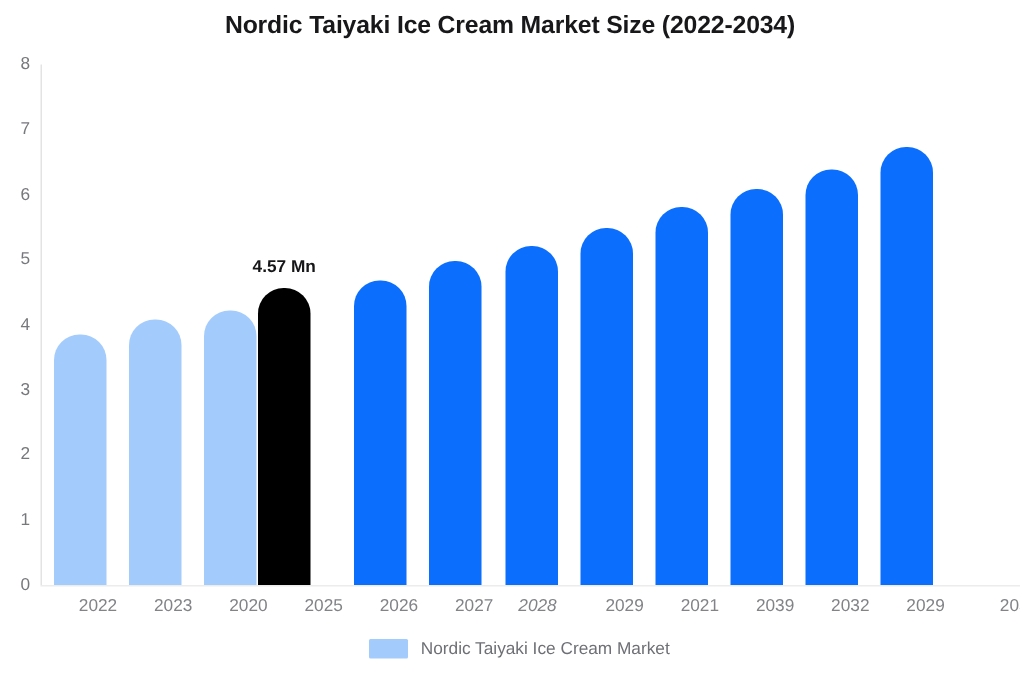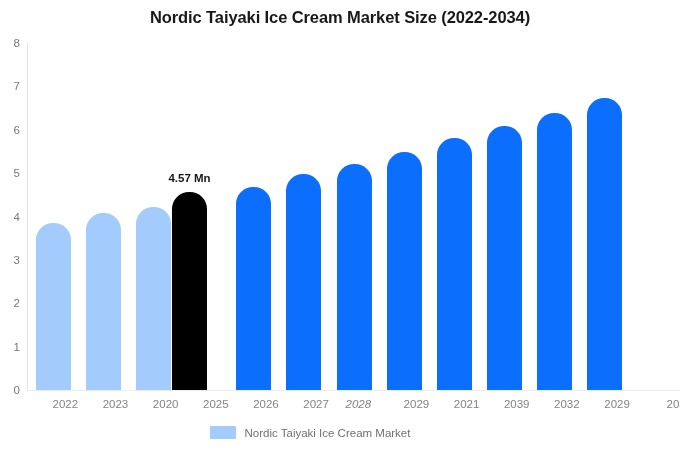--- a/index.html
+++ b/index.html
@@ -131,20 +131,21 @@
 
   
   #legend {
     position: absolute;
     left: 0;
     top: 426px;
     width: 620px;
     display: flex;
     justify-content: center;
     align-items: center;
+    padding-left: 36px;
   }
 
   .legend-item {
     display: flex;
     align-items: center;
     gap: 9px;
   }
 
   .legend-swatch {
     width: 26px;

